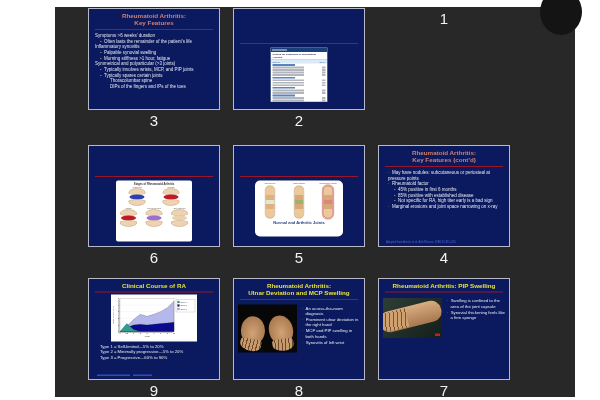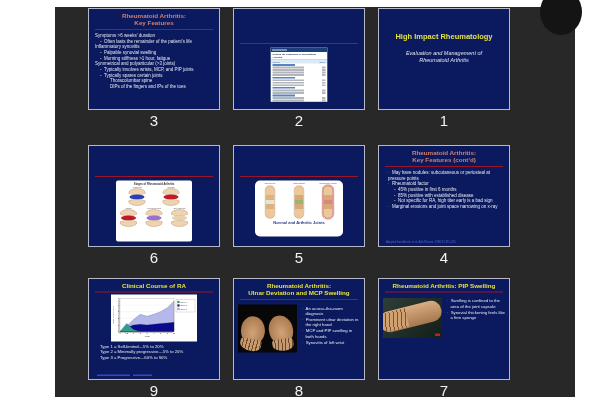--- a/index.html
+++ b/index.html
@@ -163,29 +163,20 @@
           <div class="trb"></div>
           <div class="trg"></div>
           <div class="trg"></div>
         </div>
       </div>
     </div>
     <div class="slide-num">2</div>
   </div>
 
   <div class="cell r0 c2">
-    <div class="slide-outer">
-      <div class="s">
-        <div class="title1">High Impact Rheumatology</div>
-        <div class="subtitle">
-          <div>Evaluation and Management of</div>
-          <div>Rheumatoid Arthritis</div>
-        </div>
-      </div>
-    </div>
     <div class="slide-num">1</div>
   </div>
 
   <div class="cell r1 c0">
     <div class="slide-outer">
       <div class="s">
         <div class="rule lone56"></div>
         <div class="stage-panel">
           <div class="stage-title">Stages of Rheumatoid Arthritis</div>
           <div class="jrow">

